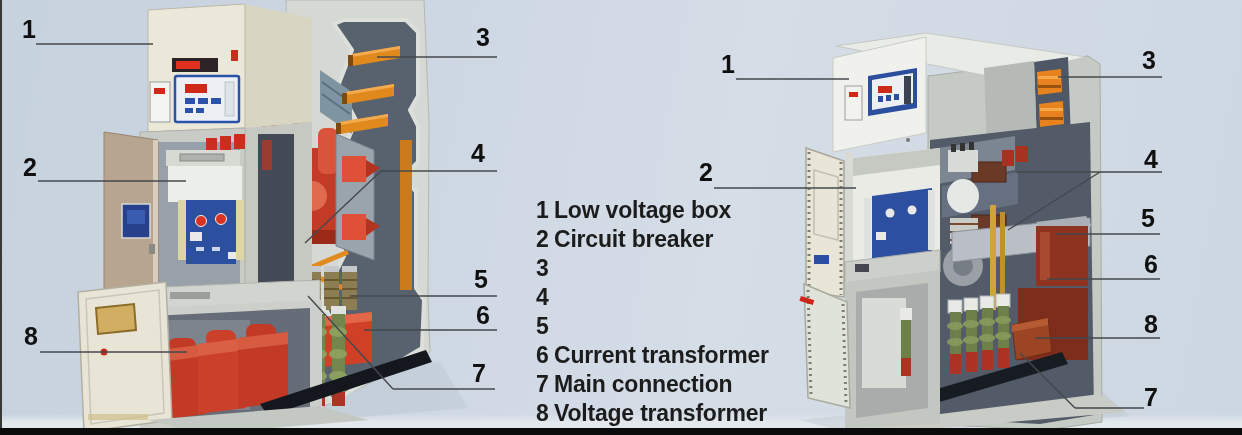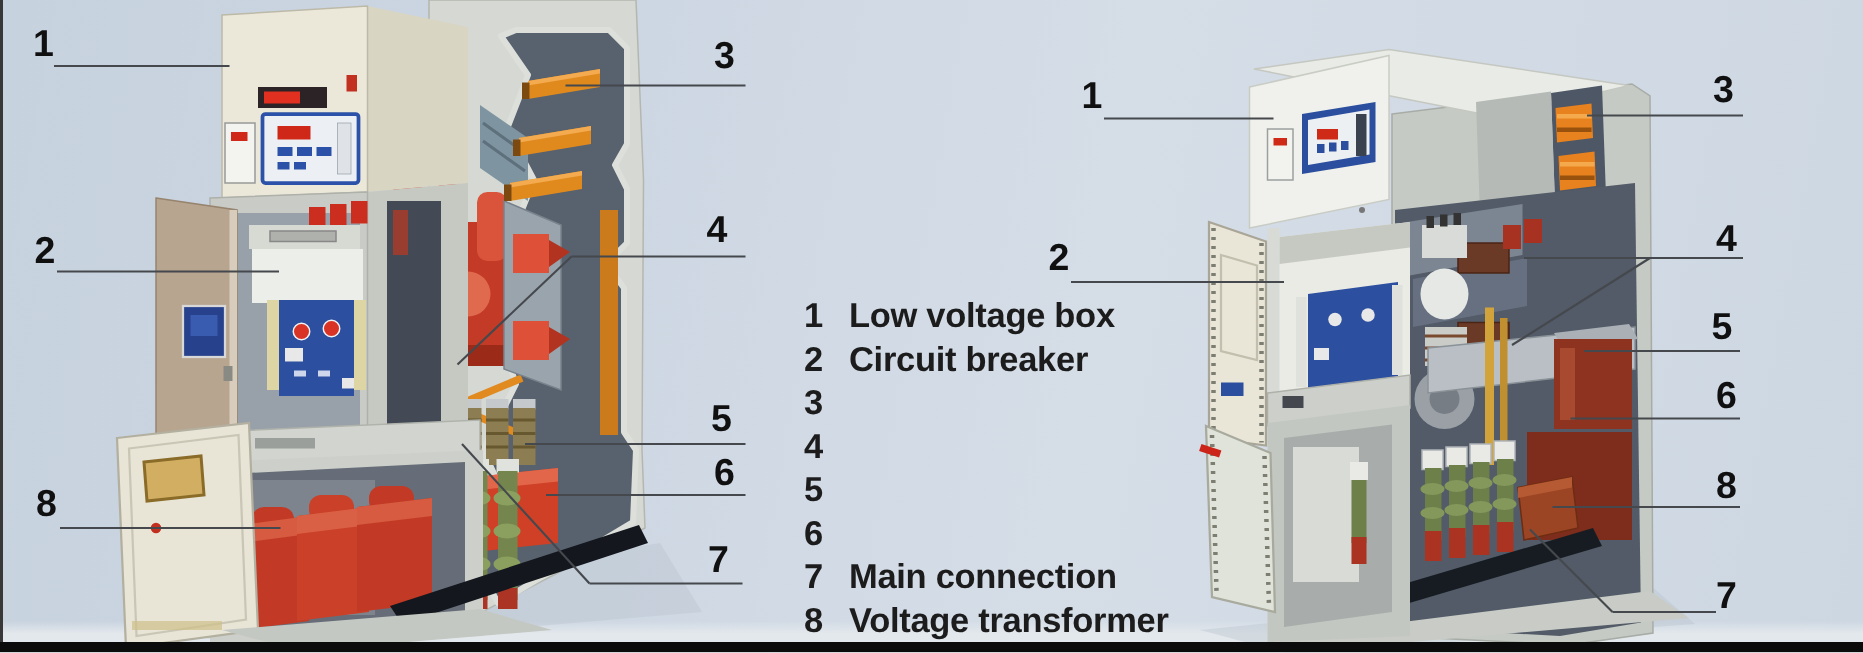--- a/index.html
+++ b/index.html
@@ -14,21 +14,21 @@
   .bottom-bar{position:absolute;left:0;bottom:0;width:1242px;height:7px;background:#0b0b0b;}
   .art{position:absolute;left:0;top:0;}
   .callout{
     position:absolute;font-size:25px;font-weight:700;color:#101010;line-height:1;
     letter-spacing:0;
   }
   .legend{position:absolute;left:536px;top:197px;}
   .legend-row{display:flex;align-items:baseline;height:29px;
     font-size:23px;font-weight:700;color:#1c1c1c;letter-spacing:-0.2px;white-space:nowrap;}
   .legend-num{min-width:14px;}
-  .legend-label{margin-left:16px;}
+  .legend-label{margin-left:4px;}
 </style>
 </head>
 <body>
 
 <div class="stage">
   <div class="floor-strip"></div>
 
   <svg class="art" width="1242" height="435" viewBox="0 0 1242 435">
 
     <g>
@@ -426,20 +426,21 @@
         <span class="legend-num">3</span>
       </div>
     <div class="legend-row">
         <span class="legend-num">4</span>
       </div>
     <div class="legend-row">
         <span class="legend-num">5</span>
       </div>
     <div class="legend-row">
         <span class="legend-num">6</span>
+        <span class="legend-label">Current transformer</span>
       </div>
     <div class="legend-row">
         <span class="legend-num">7</span>
         <span class="legend-label">Main connection</span>
       </div>
     <div class="legend-row">
         <span class="legend-num">8</span>
         <span class="legend-label">Voltage transformer</span>
       </div>
   </div>

